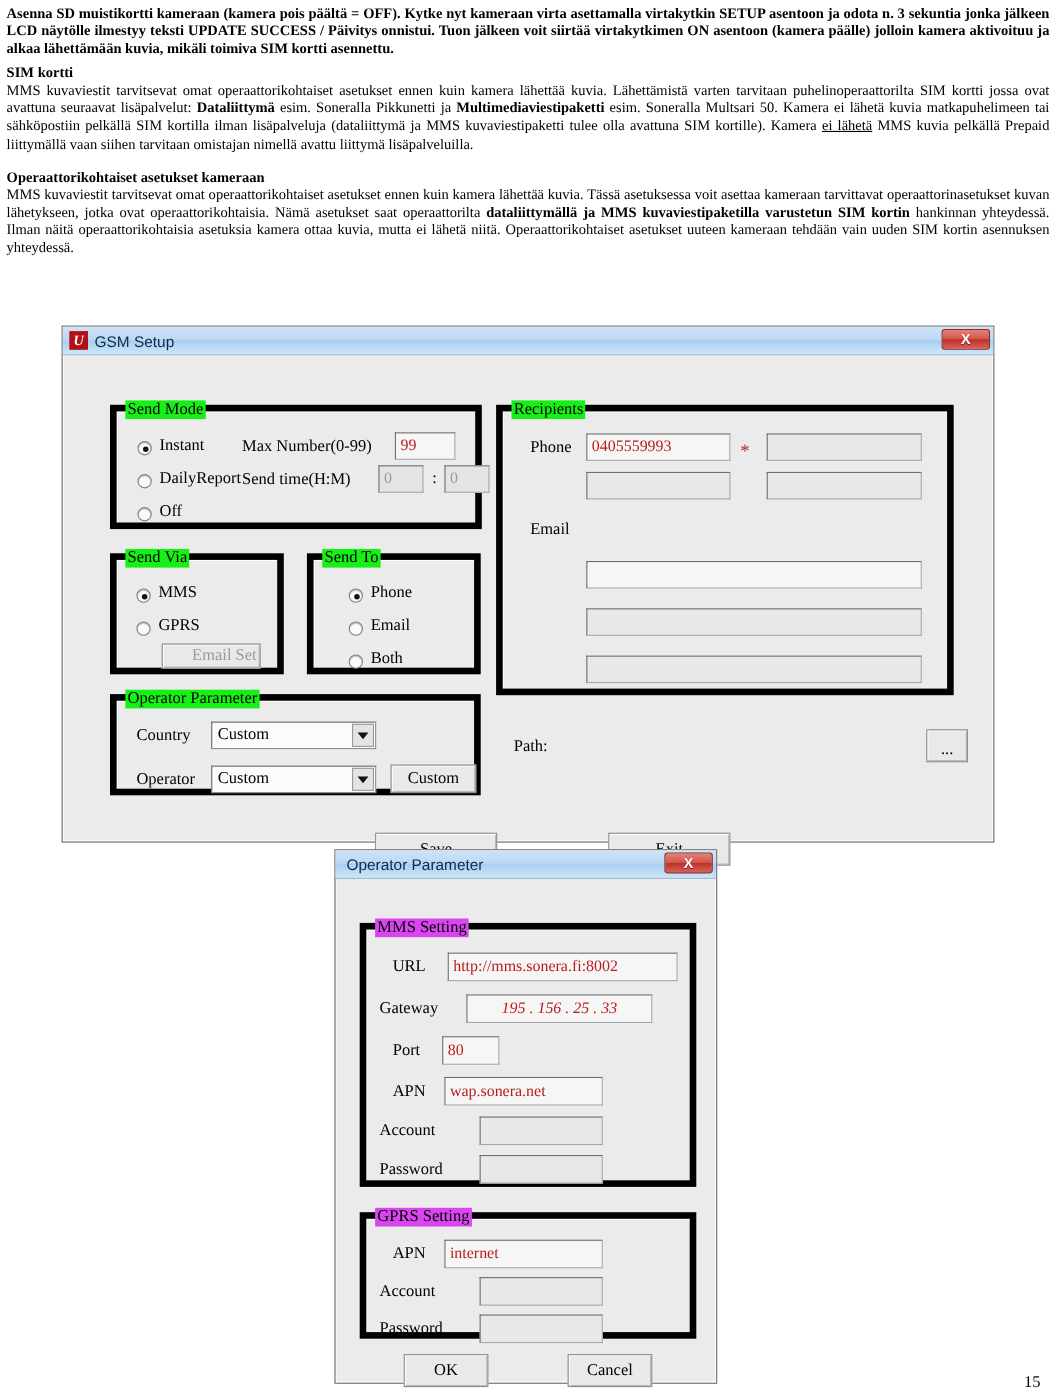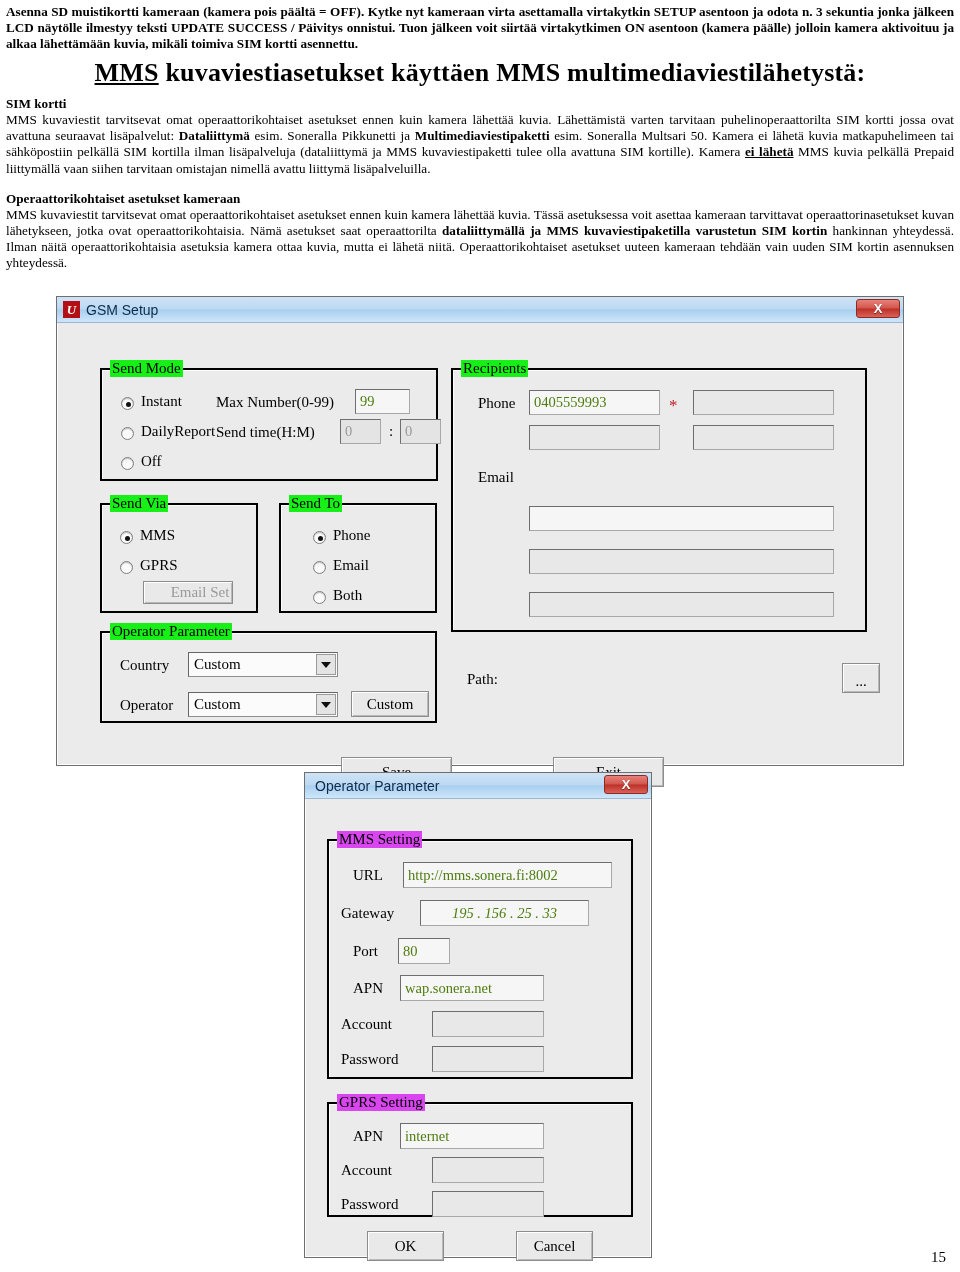--- a/index.html
+++ b/index.html
@@ -35,21 +35,21 @@
     font-weight: bold;
     margin: 2px 0 0 0;
   }
   .para {
     font-size: 13.2px;
     line-height: 1.22;
     text-align: justify;
     margin: 0 0 2px 0;
   }
   .para b { font-weight: bold; }
-  .para .ul { text-decoration: underline; font-weight: bold; }
+  .para .ul { text-decoration: underline; }
   .gap { height: 10px; }
   .sonera-head {
     font-size: 14.6px;
     font-weight: bold;
     margin: 8px 0 6px 0;
   }
 
   
   .dlg {
     position: absolute;
@@ -91,21 +91,21 @@
     font-family: "Liberation Sans", sans-serif;
     font-weight: bold; font-size: 13px;
     display: flex; align-items: center; justify-content: center;
     text-shadow: 0 1px 0 rgba(0,0,0,.45);
   }
   .dlg-body { position: relative; }
 
   
   .group {
     position: absolute;
-    border: 2px solid #000000;
+    border: 6px solid #000000;
     box-shadow: 1px 1px 0 #fdfdfd inset;
   }
   .group > .glabel {
     position: absolute;
     top: -10px; left: 8px;
     padding: 0 2px;
     font-size: 15px;
     font-family: "Liberation Serif", serif;
     background: #d946ef;
     white-space: nowrap;
@@ -121,21 +121,21 @@
   .fld {
     position: absolute;
     background: #f6f6f6;
     border: 1px solid #a8a8a8;
     border-top-color: #6e6e6e;
     border-left-color: #6e6e6e;
     font-family: "Liberation Serif", serif;
     font-size: 14.5px;
     display: flex; align-items: center;
     padding: 0 4px;
-    color: #4d7c0f;
+    color: #b91c1c;
     overflow: hidden;
     white-space: nowrap;
   }
   .fld.disabled { background: #e4e4e4; color: #9a9a9a; }
   .fld.empty-gray { background: #e8e8e8; }
 
   .btn {
     position: absolute;
     background: #e9e9e9;
     border: 1px solid #8d8d8d;
@@ -211,23 +211,20 @@
     font-family: "Liberation Serif", serif;
   }
 </style>
 </head>
 <body>
 
 <div class="doc">
 
   <p class="intro">Asenna SD muistikortti kameraan (kamera pois päältä = OFF). Kytke nyt kameraan virta asettamalla virtakytkin SETUP asentoon ja odota n. 3 sekuntia jonka jälkeen LCD näytölle ilmestyy teksti UPDATE SUCCESS / Päivitys onnistui. Tuon jälkeen voit siirtää virtakytkimen ON asentoon (kamera päälle) jolloin kamera aktivoituu ja alkaa lähettämään kuvia, mikäli toimiva SIM kortti asennettu.</p>
 
-  <h1 class="title">
-    <span class="u">MMS</span><span> kuvaviestiasetukset käyttäen MMS multimediaviestilähetystä:</span>
-  </h1>
 
   <div class="subhead">SIM kortti</div>
   <p class="para"><span>MMS kuvaviestit tarvitsevat omat operaattorikohtaiset asetukset ennen kuin kamera lähettää kuvia. Lähettämistä varten tarvitaan puhelinoperaattorilta SIM kortti jossa ovat avattuna seuraavat lisäpalvelut: </span><b>Dataliittymä</b><span> esim. Soneralla Pikkunetti ja </span><b>Multimediaviestipaketti</b><span> esim. Soneralla Multsari 50. Kamera ei lähetä kuvia matkapuhelimeen tai sähköpostiin pelkällä SIM kortilla ilman lisäpalveluja (dataliittymä ja MMS kuvaviestipaketti tulee olla avattuna SIM kortille). Kamera </span><span class="ul">ei lähetä</span><span> MMS kuvia pelkällä Prepaid liittymällä vaan siihen tarvitaan omistajan nimellä avattu liittymä lisäpalveluilla.</span></p>
 
   <div class="gap"></div>
 
   <div class="subhead">Operaattorikohtaiset asetukset kameraan</div>
   <p class="para"><span>MMS kuvaviestit tarvitsevat omat operaattorikohtaiset asetukset ennen kuin kamera lähettää kuvia. Tässä asetuksessa voit asettaa kameraan tarvittavat operaattorinasetukset kuvan lähetykseen, jotka ovat operaattorikohtaisia. Nämä asetukset saat operaattorilta </span><b>dataliittymällä ja MMS kuvaviestipaketilla varustetun SIM kortin</b><span> hankinnan yhteydessä. Ilman näitä operaattorikohtaisia asetuksia kamera ottaa kuvia, mutta ei lähetä niitä. Operaattorikohtaiset asetukset uuteen kameraan tehdään vain uuden SIM kortin asennuksen yhteydessä.</span></p>
 
 </div>

